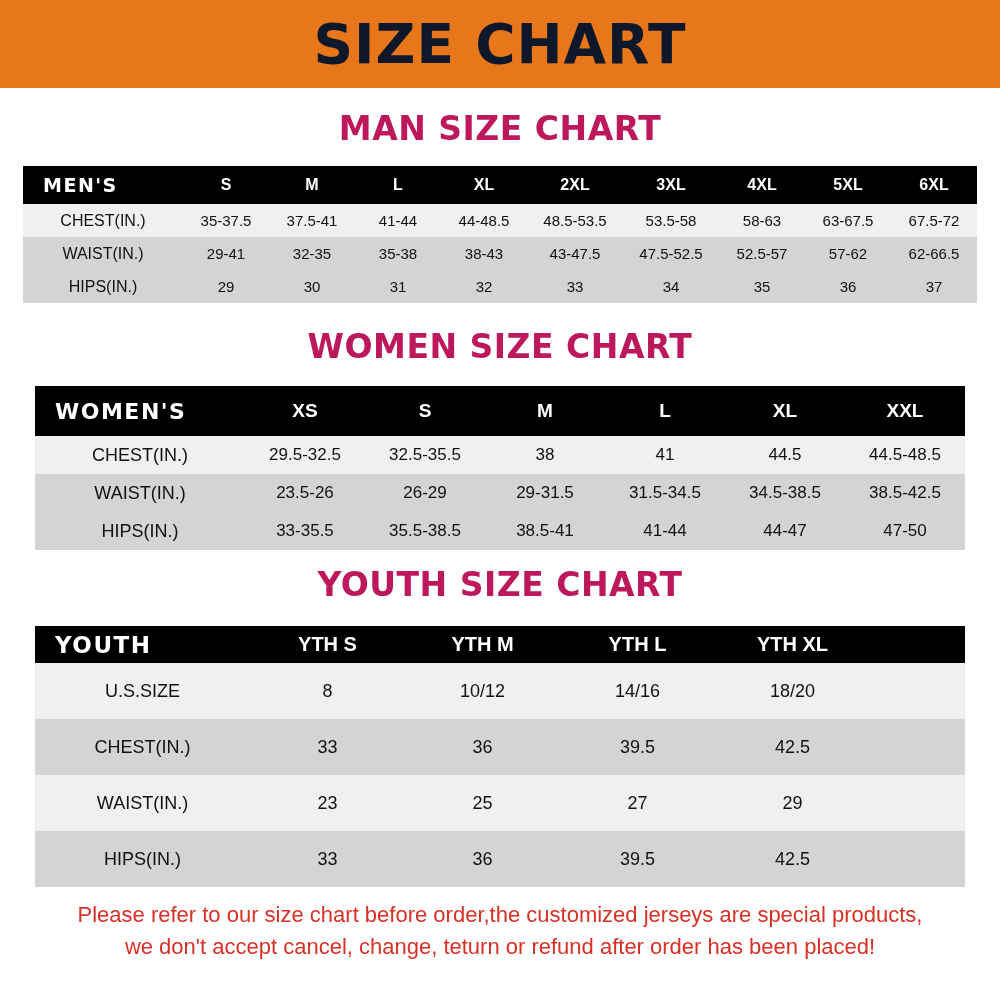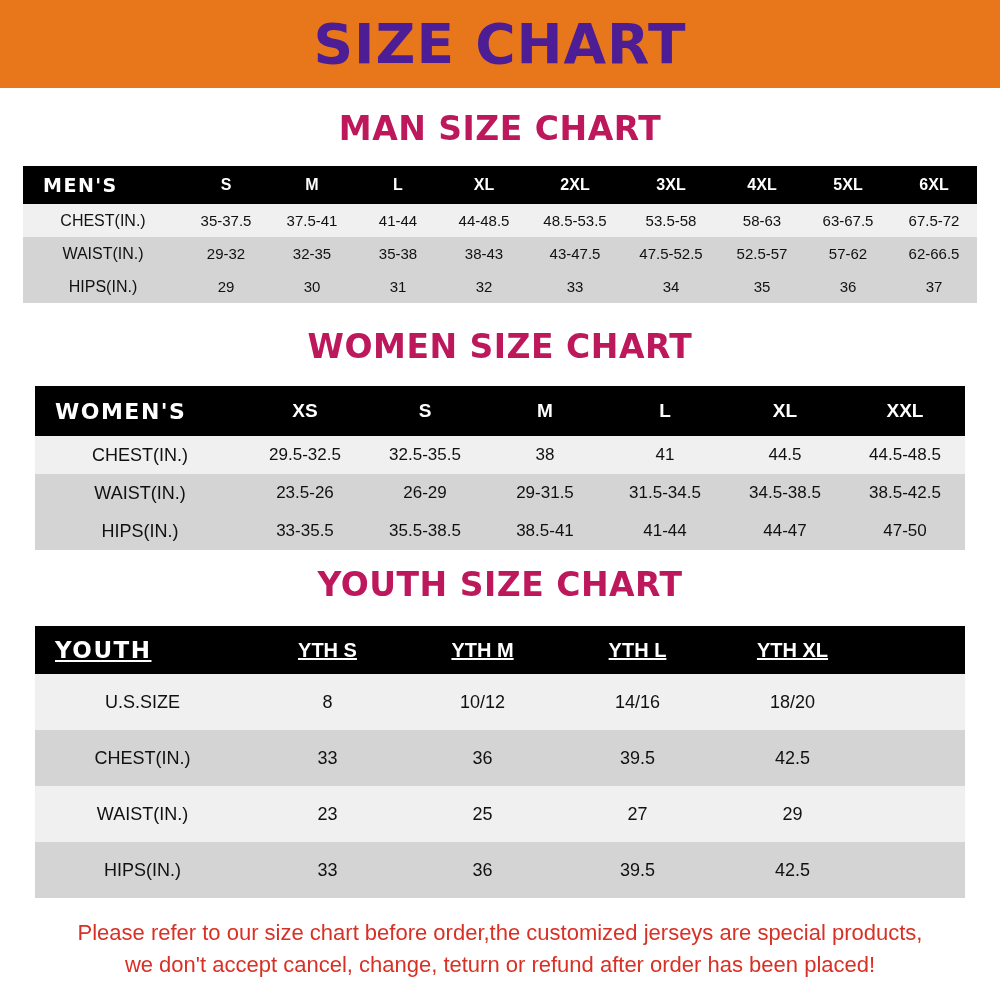--- a/index.html
+++ b/index.html
@@ -29,21 +29,21 @@
     height: 88px;
     display: flex;
     align-items: center;
     justify-content: center;
   }
   .banner-title {
     font-family: "DejaVu Sans", sans-serif;
     font-weight: 700;
     font-size: 55px;
     letter-spacing: 1px;
-    color: #4c1d95;
+    color: #0f172a;
     line-height: 1;
   }
 
   
   .section-title {
     text-align: center;
     font-family: "DejaVu Sans", sans-serif;
     font-weight: 700;
     font-size: 33px;
     color: #be185d;
@@ -93,28 +93,28 @@
 
   
   .women-table { width: 930px; }
   .women-table .hdr-row td { height: 50px; font-size: 22px; }
   .women-table .hdr-row td.size-col { font-size: 19px; letter-spacing: 0; }
   .women-table tbody tr td { height: 38px; font-size: 17px; }
   .women-table .row-label { font-size: 18px; }
 
   
   .youth-table { width: 930px; }
-  .youth-table .hdr-row td { height: 48px; font-size: 23px; text-decoration: underline; }
+  .youth-table .hdr-row td { height: 37px; font-size: 23px; }
   .youth-table .hdr-row td.size-col { font-size: 20px; letter-spacing: 0; }
   .youth-table tbody tr td { height: 56px; font-size: 18px; }
   .youth-table .row-label { font-size: 18px; }
 
   
   .footer-note {
-    margin-top: 19px;
+    margin-top: 12px;
     padding: 0 22px;
     text-align: center;
     color: #d93025;
     font-size: 22px;
     line-height: 1.45;
     font-family: "Liberation Sans", sans-serif;
   }
   .footer-note div { white-space: nowrap; }
 </style>
 </head>
@@ -162,21 +162,21 @@
         <td>41-44</td>
         <td>44-48.5</td>
         <td>48.5-53.5</td>
         <td>53.5-58</td>
         <td>58-63</td>
         <td>63-67.5</td>
         <td>67.5-72</td>
       </tr>
       <tr class="shaded">
         <td class="row-label">WAIST(IN.)</td>
-        <td>29-32</td>
+        <td>29-41</td>
         <td>32-35</td>
         <td>35-38</td>
         <td>38-43</td>
         <td>43-47.5</td>
         <td>47.5-52.5</td>
         <td>52.5-57</td>
         <td>57-62</td>
         <td>62-66.5</td>
       </tr>
       <tr class="shaded">

